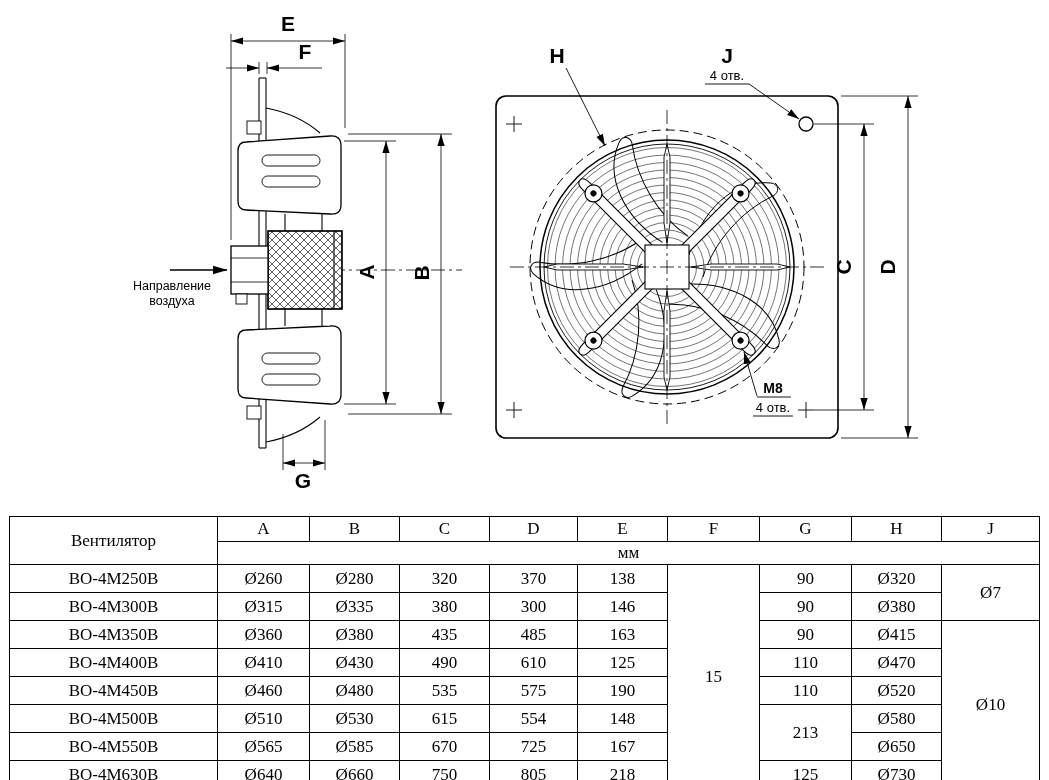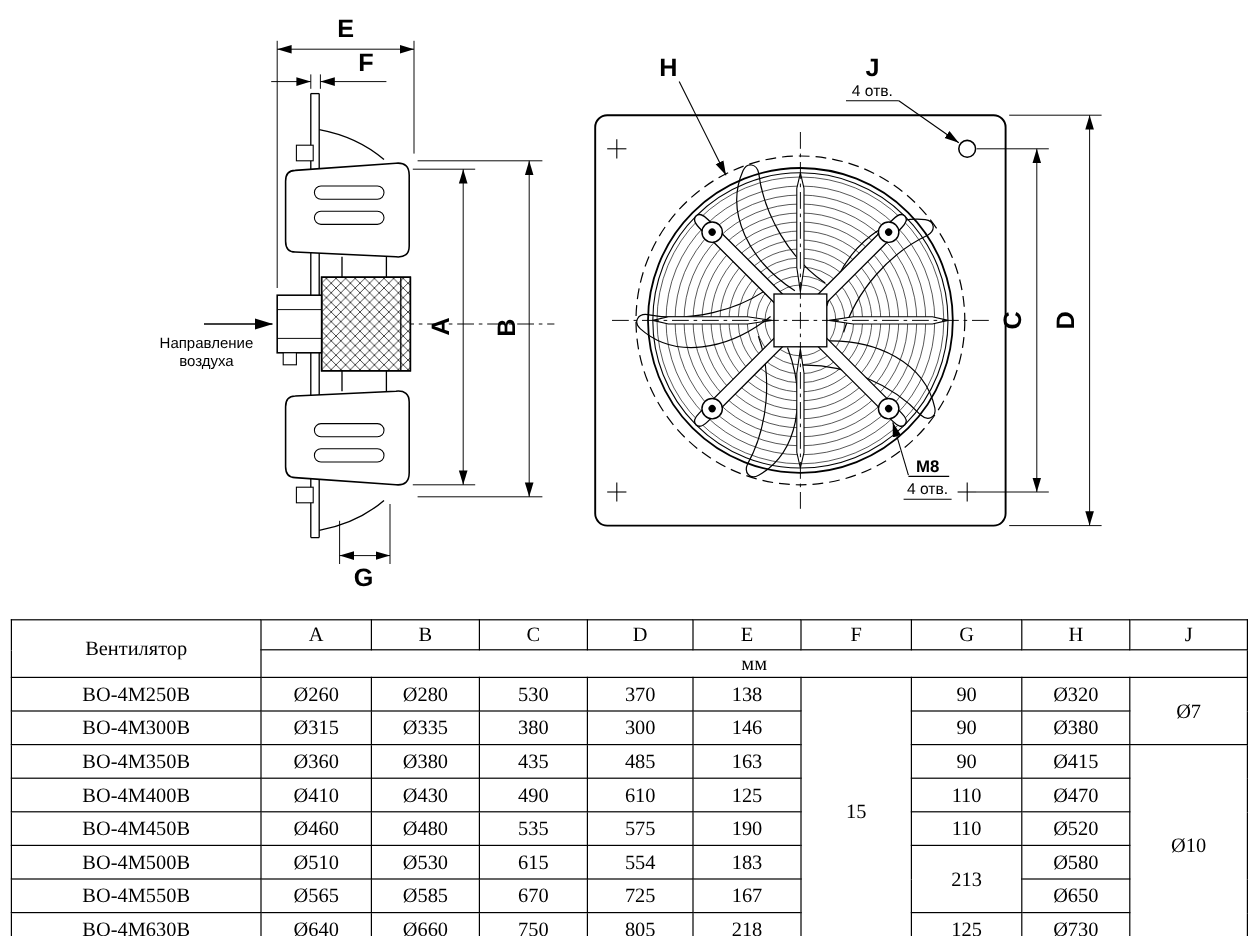--- a/index.html
+++ b/index.html
@@ -281,21 +281,21 @@
       </tr>
       <tr>
         <th colspan="9" class="units">мм</th>
       </tr>
     </thead>
     <tbody>
       <tr>
         <td>ВО-4М250В</td>
         <td>Ø260</td>
         <td>Ø280</td>
-        <td>530</td>
+        <td>320</td>
         <td>370</td>
         <td>138</td>
         <td rowspan="8">15</td>
         <td>90</td>
         <td>Ø320</td>
         <td rowspan="2">Ø7</td>
       </tr>
       <tr>
         <td>ВО-4М300В</td>
         <td>Ø315</td>
@@ -336,21 +336,21 @@
         <td>190</td>
         <td>110</td>
         <td>Ø520</td>
       </tr>
       <tr>
         <td>ВО-4М500В</td>
         <td>Ø510</td>
         <td>Ø530</td>
         <td>615</td>
         <td>554</td>
-        <td>183</td>
+        <td>148</td>
         <td rowspan="2">213</td>
         <td>Ø580</td>
       </tr>
       <tr>
         <td>ВО-4М550В</td>
         <td>Ø565</td>
         <td>Ø585</td>
         <td>670</td>
         <td>725</td>
         <td>167</td>

